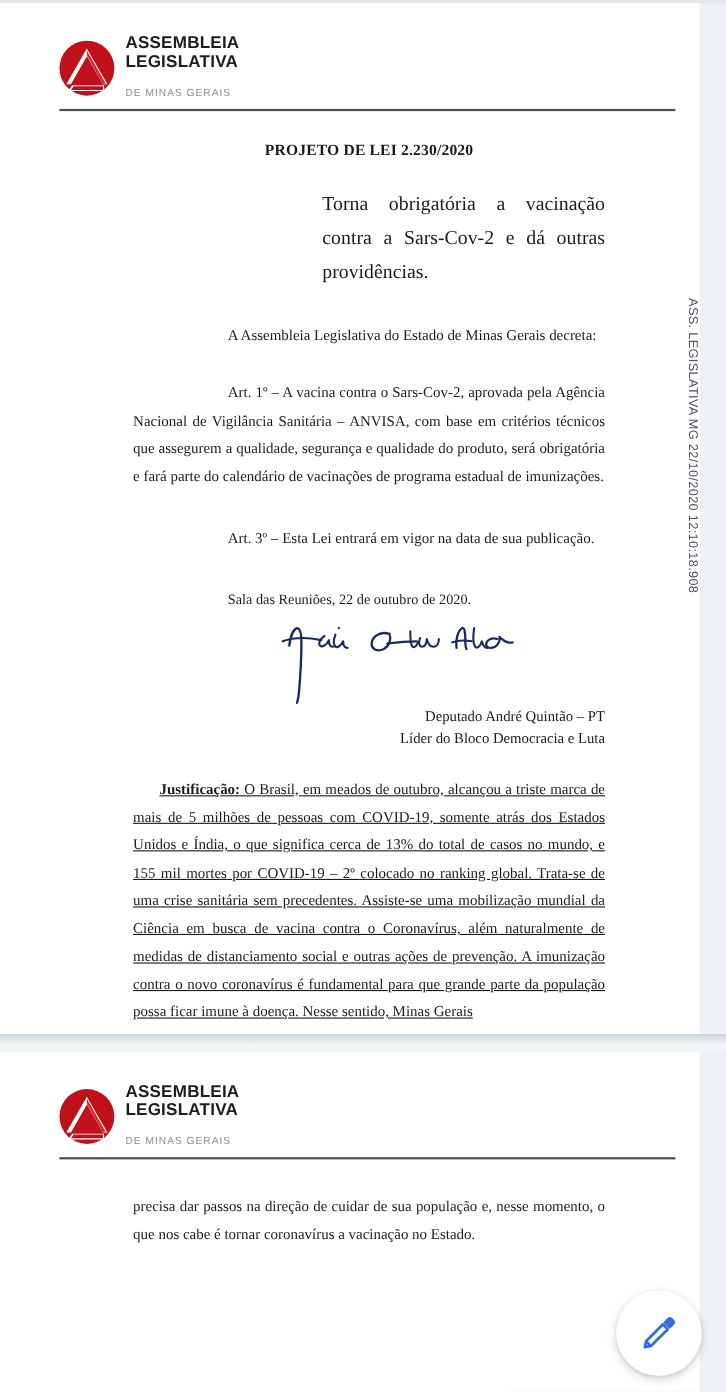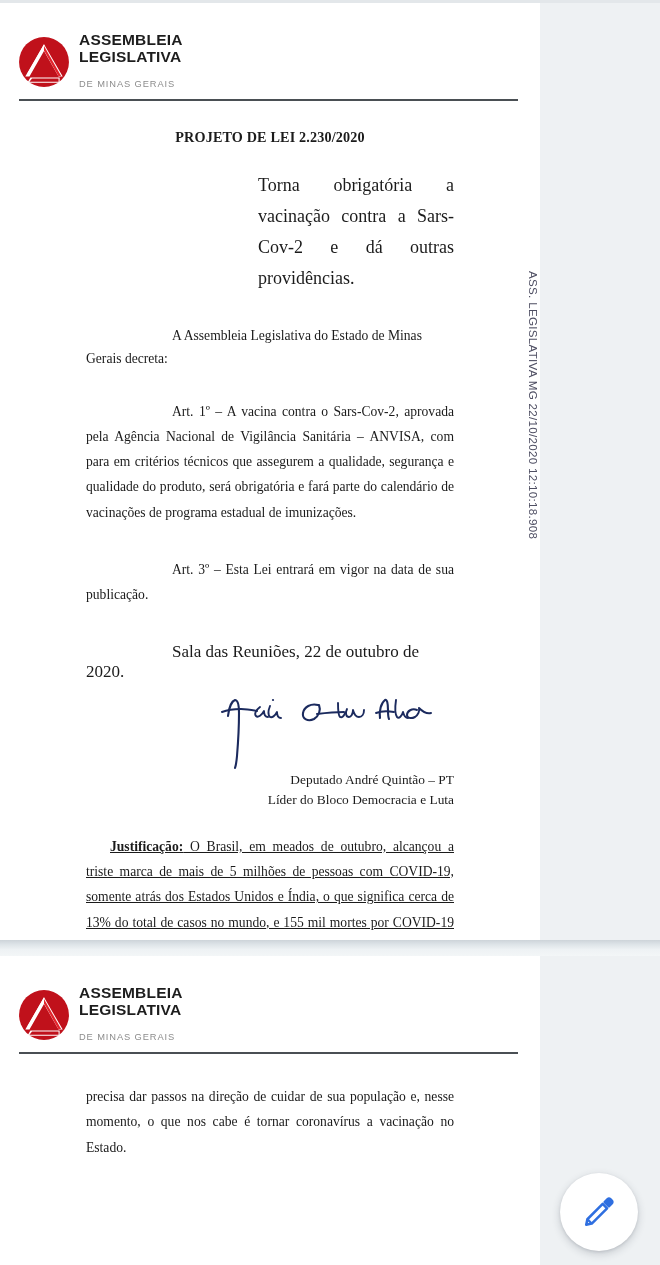--- a/index.html
+++ b/index.html
@@ -23,23 +23,24 @@
   }
   .top-strip {
     position: absolute;
     top: 0; left: 0; right: 0;
     height: 3px;
     background: #e3e7ea;
   }
   .page {
     position: absolute;
     left: 0;
-    width: 540px;
+    width: 636px;
     background: #ffffff;
     box-sizing: border-box;
+    padding-left: 35px;
   }
   .page-1 { top: 3px; height: 937px; }
   .page-gap {
     position: absolute;
     top: 940px; left: 0;
     width: 660px; height: 16px;
     background: linear-gradient(180deg,#cdd4d9 0%, #dee4e8 28%, #eef2f4 60%, #f3f6f7 100%);
   }
   .page-2 { top: 956px; height: 309px; }
 
@@ -121,21 +122,21 @@
     text-align: justify;
     font-size: 13.6px;
     line-height: 1.86;
   }
   .artigo.a2 { margin-top: 26px; }
   .artigo.a3 { margin-top: 32px; }
 
   .sala {
     margin: 34px 0 0 0;
     text-indent: 86px;
-    font-size: 17px;
+    font-size: 13px;
   }
   .signature-area {
     position: relative;
     height: 88px;
   }
   .signature-svg {
     position: absolute;
     left: 132px;
     top: 4px;
   }
@@ -252,21 +253,21 @@
     </div>
 
     <div class="doc-body">
 
       <h1 class="doc-title">PROJETO DE LEI 2.230/2020</h1>
 
       <p class="ementa">Torna obrigatória a vacinação contra a  Sars-Cov-2 e dá outras providências.</p>
 
       <p class="preamble">A Assembleia Legislativa do Estado de Minas Gerais decreta:</p>
 
-      <p class="artigo a1">Art. 1º – A vacina contra o Sars-Cov-2, aprovada pela Agência Nacional de Vigilância Sanitária – ANVISA, com para em critérios técnicos que assegurem a qualidade, segurança e qualidade do produto, será obrigatória e fará parte do calendário de vacinações de programa estadual de imunizações.</p>
+      <p class="artigo a1">Art. 1º – A vacina contra o Sars-Cov-2, aprovada pela Agência Nacional de Vigilância Sanitária – ANVISA, com base em critérios técnicos que assegurem a qualidade, segurança e qualidade do produto, será obrigatória e fará parte do calendário de vacinações de programa estadual de imunizações.</p>
       <p class="artigo a3">Art. 3º – Esta Lei entrará em vigor na data de sua publicação.</p>
 
       <p class="sala">Sala das Reuniões, 22 de outubro de 2020.</p>
 
       <div class="signature-area">
         <svg class="signature-svg" width="230" height="84" viewBox="0 0 230 84">
           <g fill="none" stroke="#1b2a5e" stroke-linecap="round" stroke-linejoin="round">
             <path d="M10 30 C11 21, 14 15, 17 14 C20 14, 21 19, 21 27 C21 40, 20 58, 19 70 C18.5 76, 18 79, 17 82" stroke-width="2.1"></path>
             <path d="M4 26 C9 24, 16 23, 23 23 C29 23, 34 24, 39 25" stroke-width="2"></path>
             <path d="M42 21 C38 24, 36 28, 38 30 C40 32, 44 29, 46 25 C46 29, 47 31, 50 31" stroke-width="1.9"></path>

